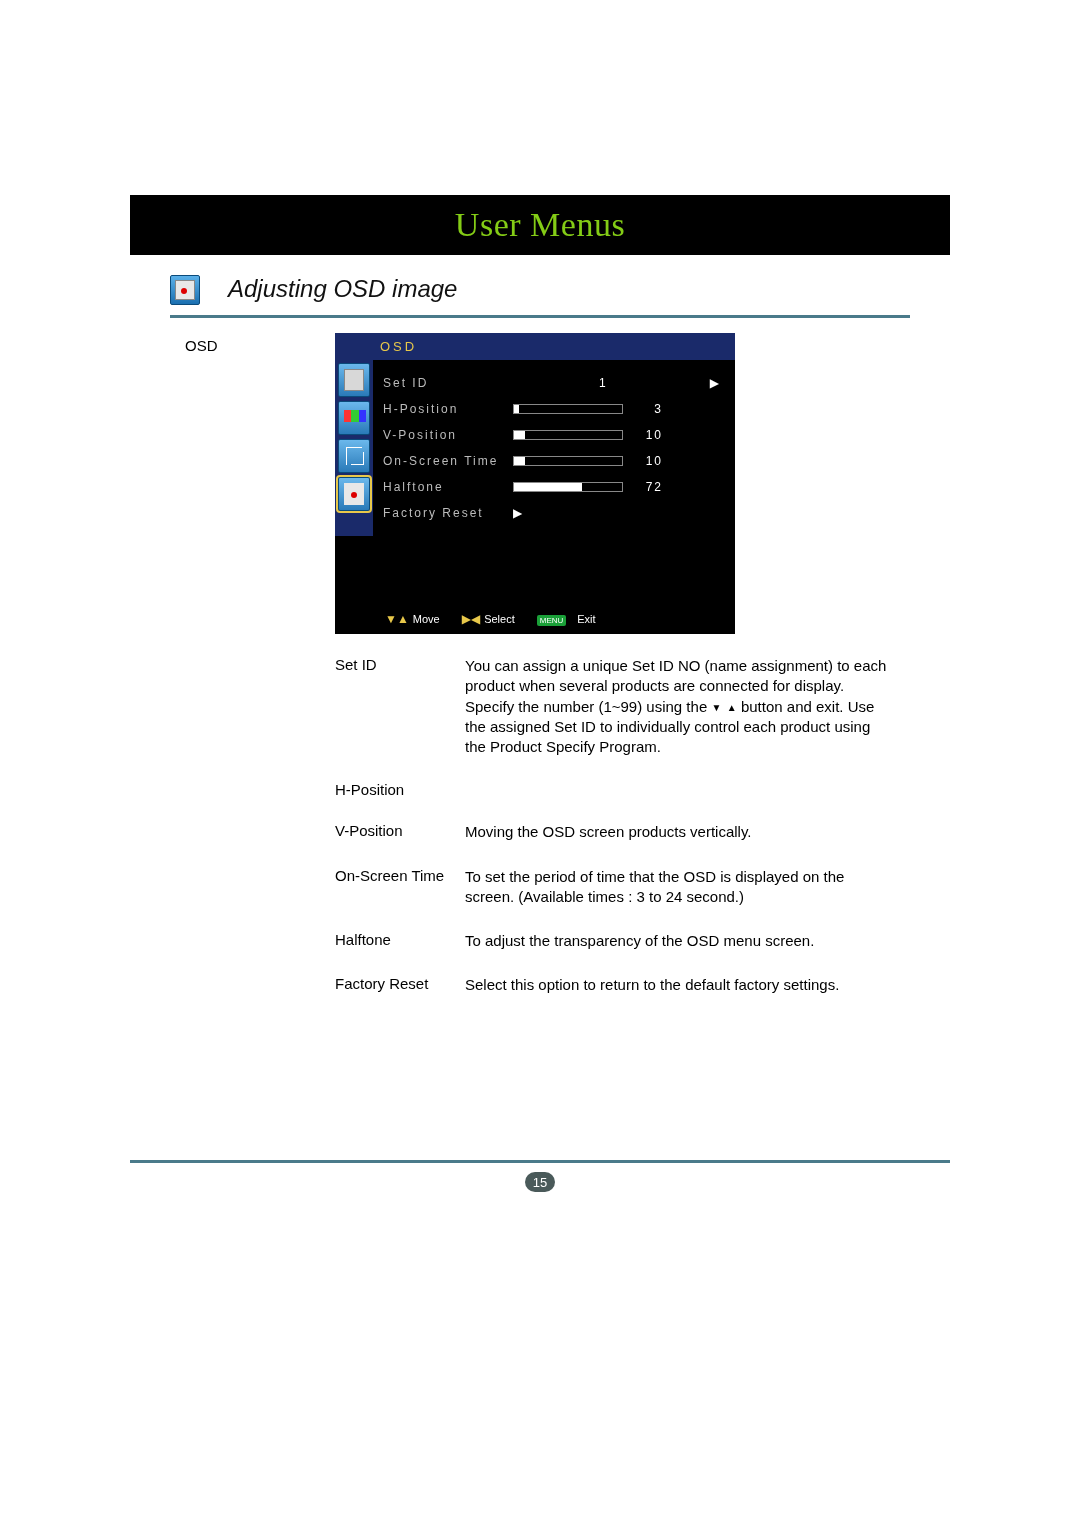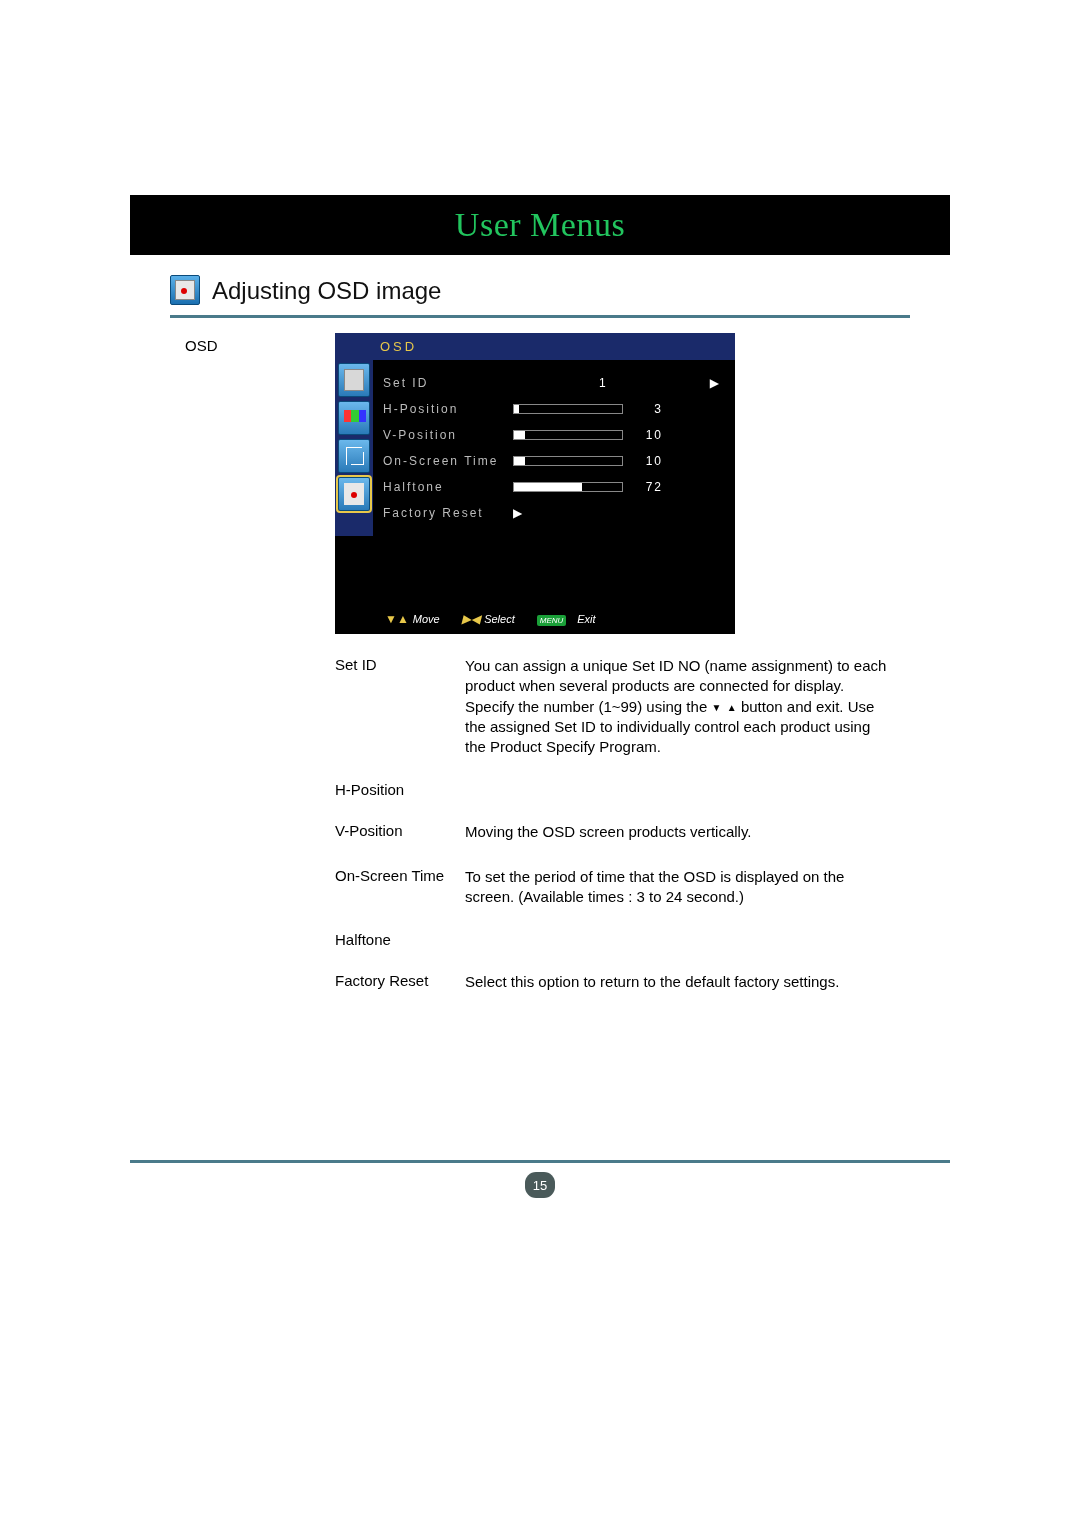--- a/index.html
+++ b/index.html
@@ -11,35 +11,36 @@
       color: #000;
       position: relative;
     }
     .page {
       width: 820px;
       margin: 0 auto;
       padding-top: 195px;
     }
     .header-bar {
       background: #000;
-      color: #22c55e;
+      color: #84cc16;
       height: 60px;
       display: flex;
       align-items: center;
       justify-content: center;
       font-family: Georgia, 'Times New Roman', serif;
       font-size: 34px;
       letter-spacing: 0.5px;
     }
     .section-title-row {
       display: flex;
-      align-items: flex-end;
-      gap: 12px;
+      align-items: flex-start;
+      gap: 28px;
       margin-top: 20px;
       margin-left: 40px;
+      font-style: italic;
     }
     .osd-icon-lg {
       width: 30px;
       height: 30px;
       background: linear-gradient(#5bb0e8, #1a6fb0);
       border: 1px solid #0a4a7a;
       border-radius: 2px;
       position: relative;
     }
     .osd-icon-lg::before {
@@ -199,21 +200,20 @@
     }
     .osd-row.setid .mid { flex:1; text-align: center; color: #fff; }
     .osd-footer {
       background: #000;
       display: flex;
       align-items: center;
       gap: 22px;
       padding: 6px 0 8px 50px;
       font-size: 11px;
       color: #fff;
-      font-style: italic;
     }
     .osd-footer .sym { color: #e8c84a; margin-right: 4px; font-size: 12px; }
     .osd-footer .menu-btn {
       background: #1aa038;
       color: #fff;
       font-size: 8px;
       padding: 1px 3px;
       border-radius: 2px;
       margin-right: 11px;
     }
@@ -251,21 +251,21 @@
       position: absolute;
       left: 0; right: 0;
       top: 1160px;
     }
     .page-num {
       position: absolute;
       top: 1172px;
       left: 50%;
       transform: translateX(-50%);
       width: 30px;
-      height: 26px;
+      height: 20px;
       background: #4a5a5a;
       color: #fff;
       border-radius: 11px;
       display: flex;
       align-items: center;
       justify-content: center;
       font-size: 13px;
     }
   </style>
 </head>
@@ -358,20 +358,21 @@
         <div class="desc-row">
           <div class="dlabel">V-Position</div>
           <div class="dtext">Moving the OSD screen products vertically.</div>
         </div>
         <div class="desc-row">
           <div class="dlabel">On-Screen Time</div>
           <div class="dtext">To set the period of time that the OSD is displayed on the screen. (Available times : 3 to 24 second.)</div>
         </div>
         <div class="desc-row">
           <div class="dlabel">Halftone</div>
+          <div class="dtext">To adjust the transparency of the OSD menu screen.</div>
         </div>
         <div class="desc-row">
           <div class="dlabel">Factory Reset</div>
           <div class="dtext">Select this option to return to the default factory settings.</div>
         </div>
       </div>
     </div>
   </div>
 </div>
 

